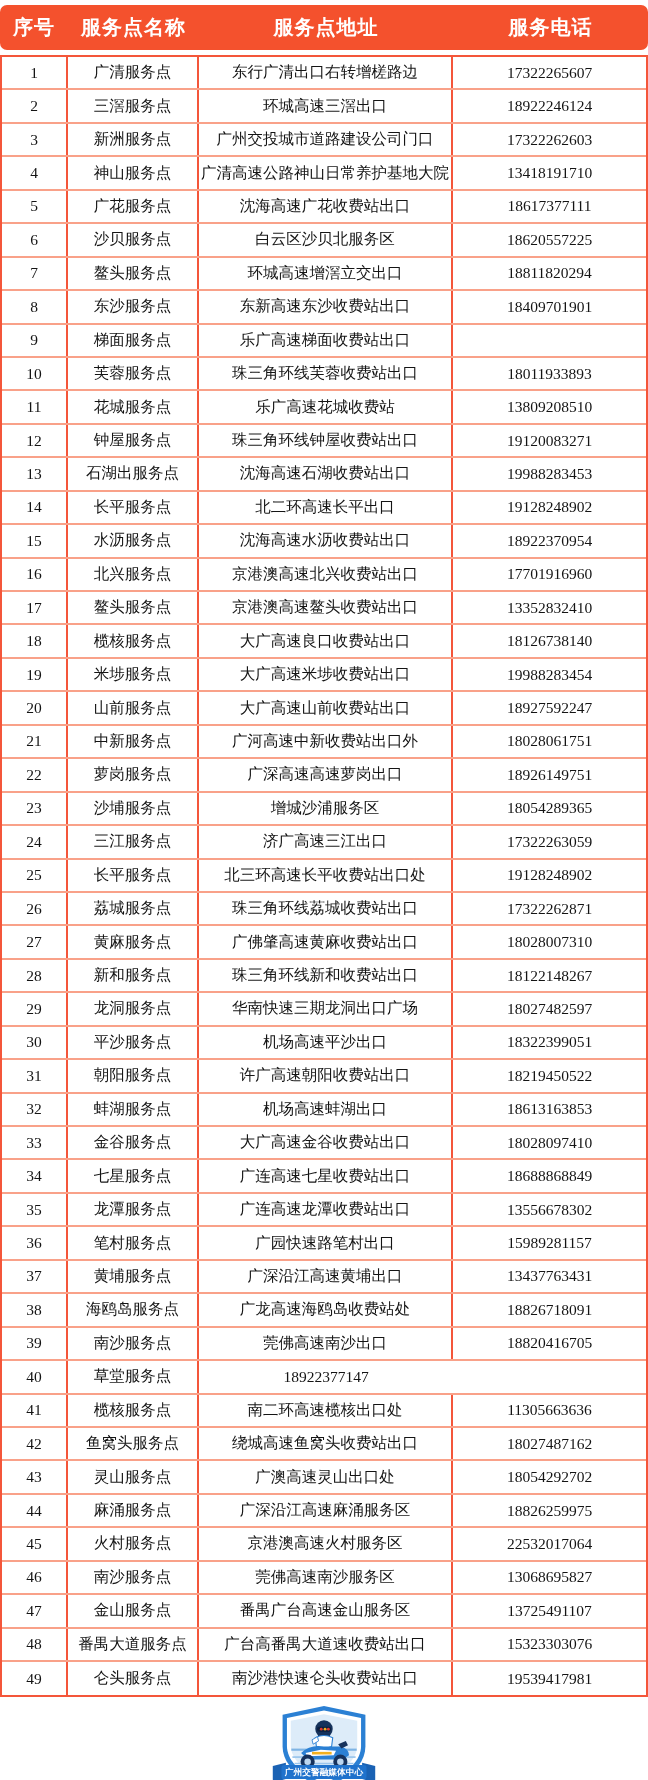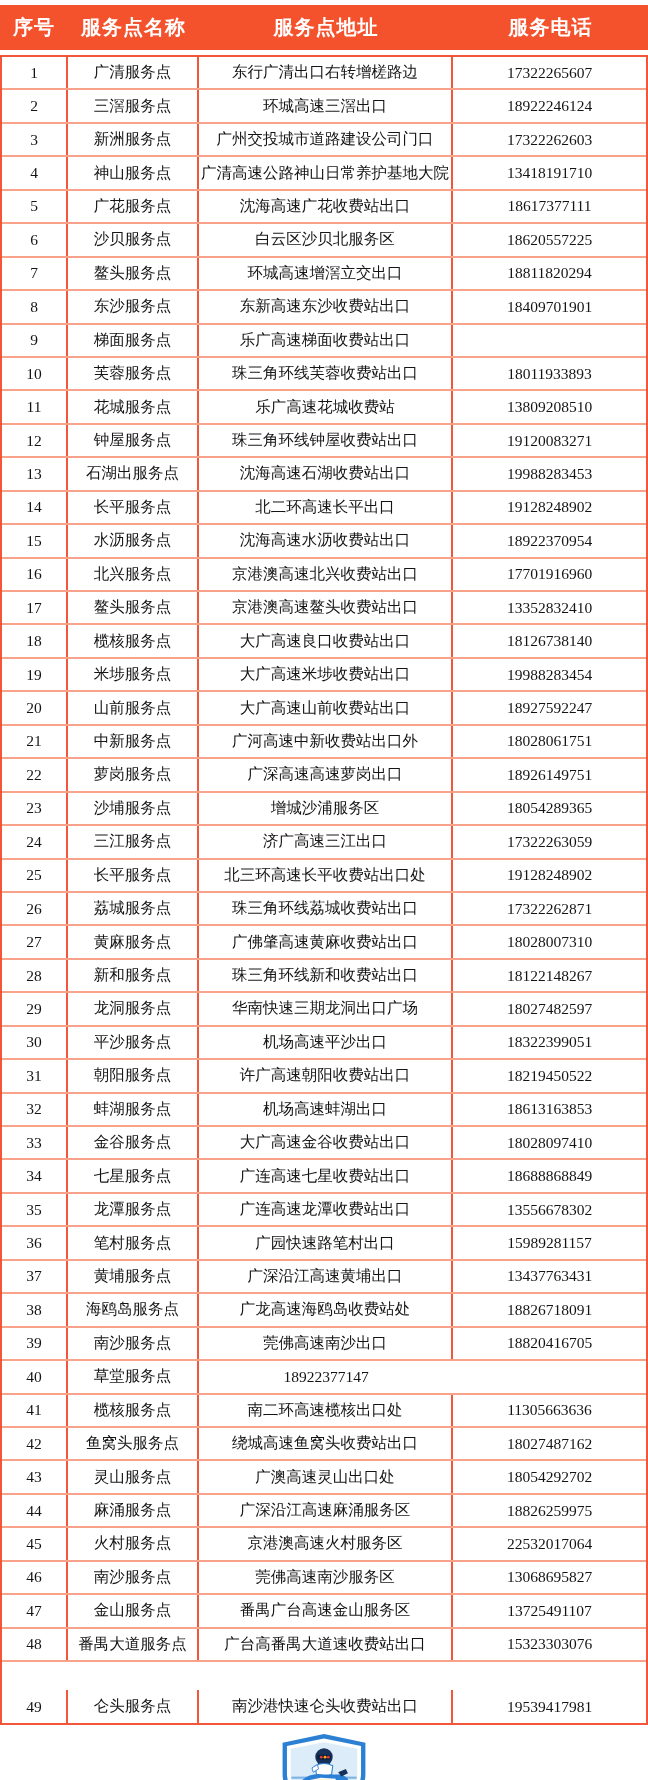--- a/index.html
+++ b/index.html
@@ -19,20 +19,21 @@
     font-family:"Liberation Serif","DejaVu Serif",serif;
     color:var(--text);
   }
   .header-band{
     margin-top:5px;
     height:45px;
     background:var(--header-bg);
     display:grid;
     grid-template-columns:68px 131px 254px 1fr;
     align-items:center;
+    border-radius:7px;
   }
   .header-band .hcell{
     text-align:center;
     color:#ffffff;
     font-family:"Liberation Sans","DejaVu Sans",sans-serif;
     font-weight:bold;
     font-size:20px;
     letter-spacing:1px;
     white-space:nowrap;
   }
@@ -40,21 +41,21 @@
     margin-top:5px;
     width:648px;
     border:2px solid var(--border-strong);
   }
   .row{
     display:grid;
     grid-template-columns:66px 131px 254px 1fr;
     height:33.45px;
     border-bottom:2px solid var(--border-light);
   }
-  .row:last-child{border-bottom:none;margin-top:28px;}
+  .row:last-child{border-bottom:none;}
   .cell{
     display:flex;
     align-items:center;
     justify-content:center;
     font-size:15.5px;
     white-space:nowrap;
     overflow:hidden;
   }
   .c1,.c2,.c3{border-right:2px solid var(--border-strong);}
   .logo-wrap{

